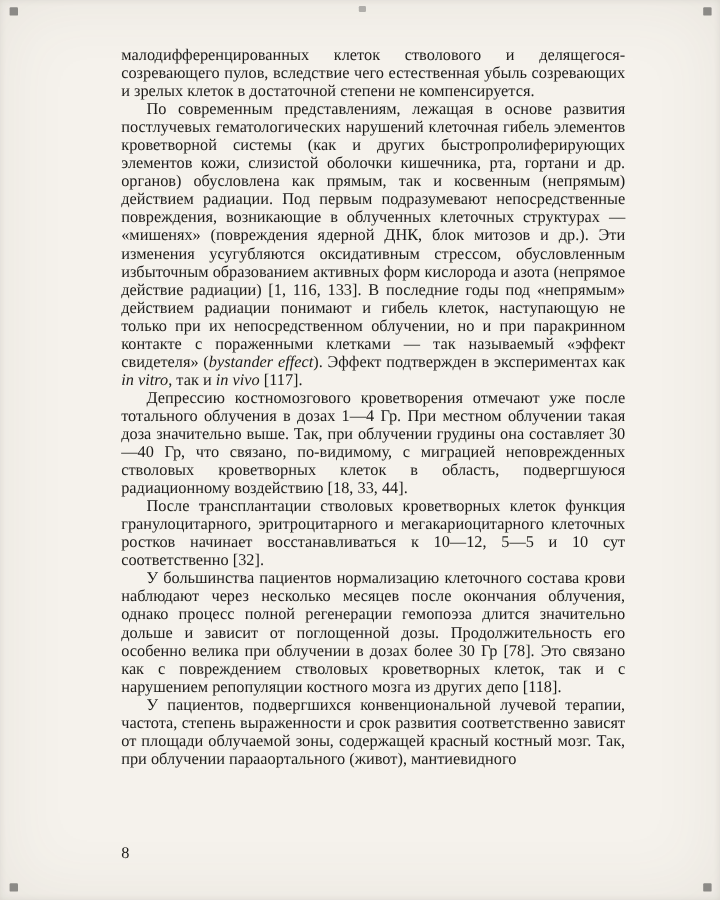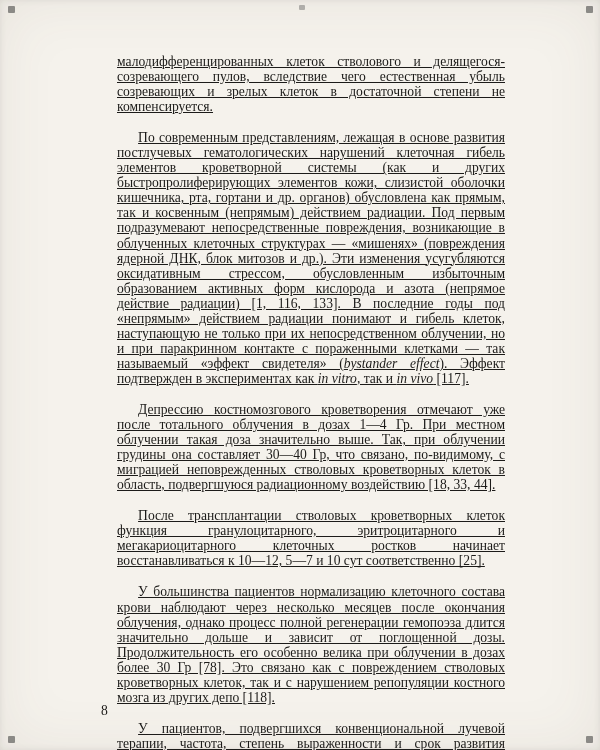--- a/index.html
+++ b/index.html
@@ -35,23 +35,22 @@
     top: 38px;
     width: 420px;
     font-size: 13.6px;
     line-height: 15.05px;
     text-align: justify;
     text-rendering: optimizeLegibility;
     hyphens: auto;
     -webkit-hyphens: auto;
   }
   .text-block p {
-    margin: 16px;
+    margin: 0;
     padding: 0;
-    text-decoration: underline;
   }
   .text-block p.indent {
     text-indent: 1.55em;
   }
   .text-block em {
     font-style: italic;
   }
   .page-number {
     position: absolute;
     left: 101px;
@@ -68,20 +67,20 @@
   <div class="speck tl"></div>
   <div class="speck tr"></div>
   <div class="speck bl"></div>
   <div class="speck br"></div>
   <div class="speck mt"></div>
 
   <div class="text-block">
     <p><span>малодифференцированных клеток стволового и делящегося-созревающего пулов, вследствие чего естественная убыль созревающих и зрелых клеток в достаточной степени не компенсируется.</span></p>
     <p class="indent"><span>По современным представлениям, лежащая в основе развития постлучевых гематологических нарушений клеточная гибель элементов кроветворной системы (как и других быстропролиферирующих элементов кожи, слизистой оболочки кишечника, рта, гортани и др. органов) обусловлена как прямым, так и косвенным (непрямым) действием радиации. Под первым подразумевают непосредственные повреждения, возникающие в облученных клеточных структурах — «мишенях» (повреждения ядерной ДНК, блок митозов и др.). Эти изменения усугубляются оксидативным стрессом, обусловленным избыточным образованием активных форм кислорода и азота (непрямое действие радиации) [1, 116, 133]. В последние годы под «непрямым» действием радиации понимают и гибель клеток, наступающую не только при их непосредственном облучении, но и при паракринном контакте с пораженными клетками — так называемый «эффект свидетеля» (</span><em>bystander effect</em><span>). Эффект подтвержден в экспериментах как </span><em>in vitro</em><span>, так и </span><em>in vivo</em><span> [117].</span></p>
     <p class="indent"><span>Депрессию костномозгового кроветворения отмечают уже после тотального облучения в дозах 1—4 Гр. При местном облучении такая доза значительно выше. Так, при облучении грудины она составляет 30—40 Гр, что связано, по-видимому, с миграцией неповрежденных стволовых кроветворных клеток в область, подвергшуюся радиационному воздействию [18, 33, 44].</span></p>
-    <p class="indent"><span>После трансплантации стволовых кроветворных клеток функция гранулоцитарного, эритроцитарного и мегакариоцитарного клеточных ростков начинает восстанавливаться к 10—12, 5—7 и 10 сут соответственно [25].</span></p>
+    <p class="indent"><span>После трансплантации стволовых кроветворных клеток функция гранулоцитарного, эритроцитарного и мегакариоцитарного клеточных ростков начинает восстанавливаться к 10—12, 5—5 и 10 сут соответственно [32].</span></p>
     <p class="indent"><span>У большинства пациентов нормализацию клеточного состава крови наблюдают через несколько месяцев после окончания облучения, однако процесс полной регенерации гемопоэза длится значительно дольше и зависит от поглощенной дозы. Продолжительность его особенно велика при облучении в дозах более 30 Гр [78]. Это связано как с повреждением стволовых кроветворных клеток, так и с нарушением репопуляции костного мозга из других депо [118].</span></p>
     <p class="indent"><span>У пациентов, подвергшихся конвенциональной лучевой терапии, частота, степень выраженности и срок развития соответственно зависят от площади облучаемой зоны, содержащей красный костный мозг. Так, при облучении парааортального (живот), мантиевидного</span></p>
   </div>
 
   <div class="page-number">8</div>
 
 </div>
 
 </body></html>

